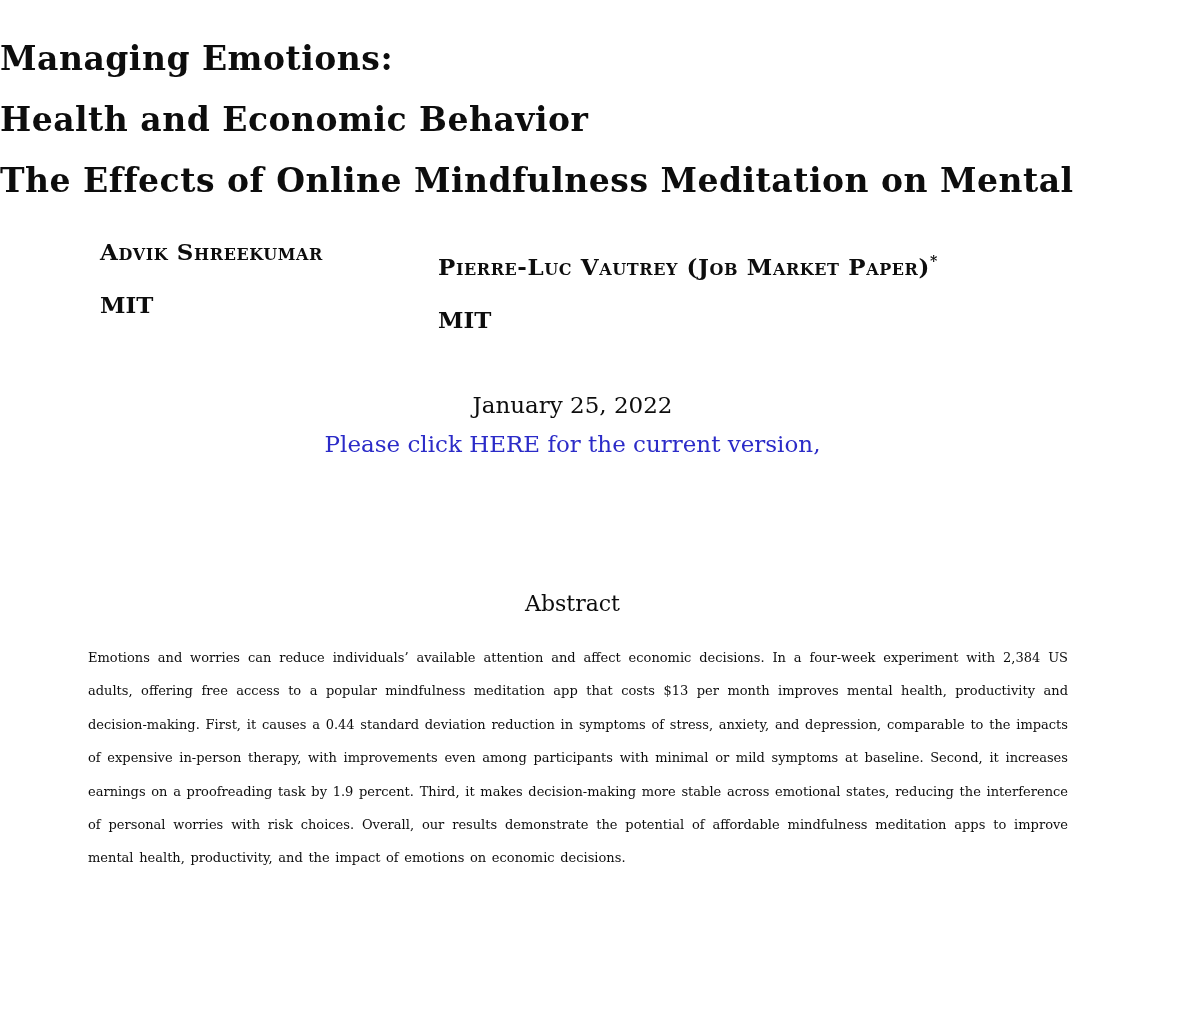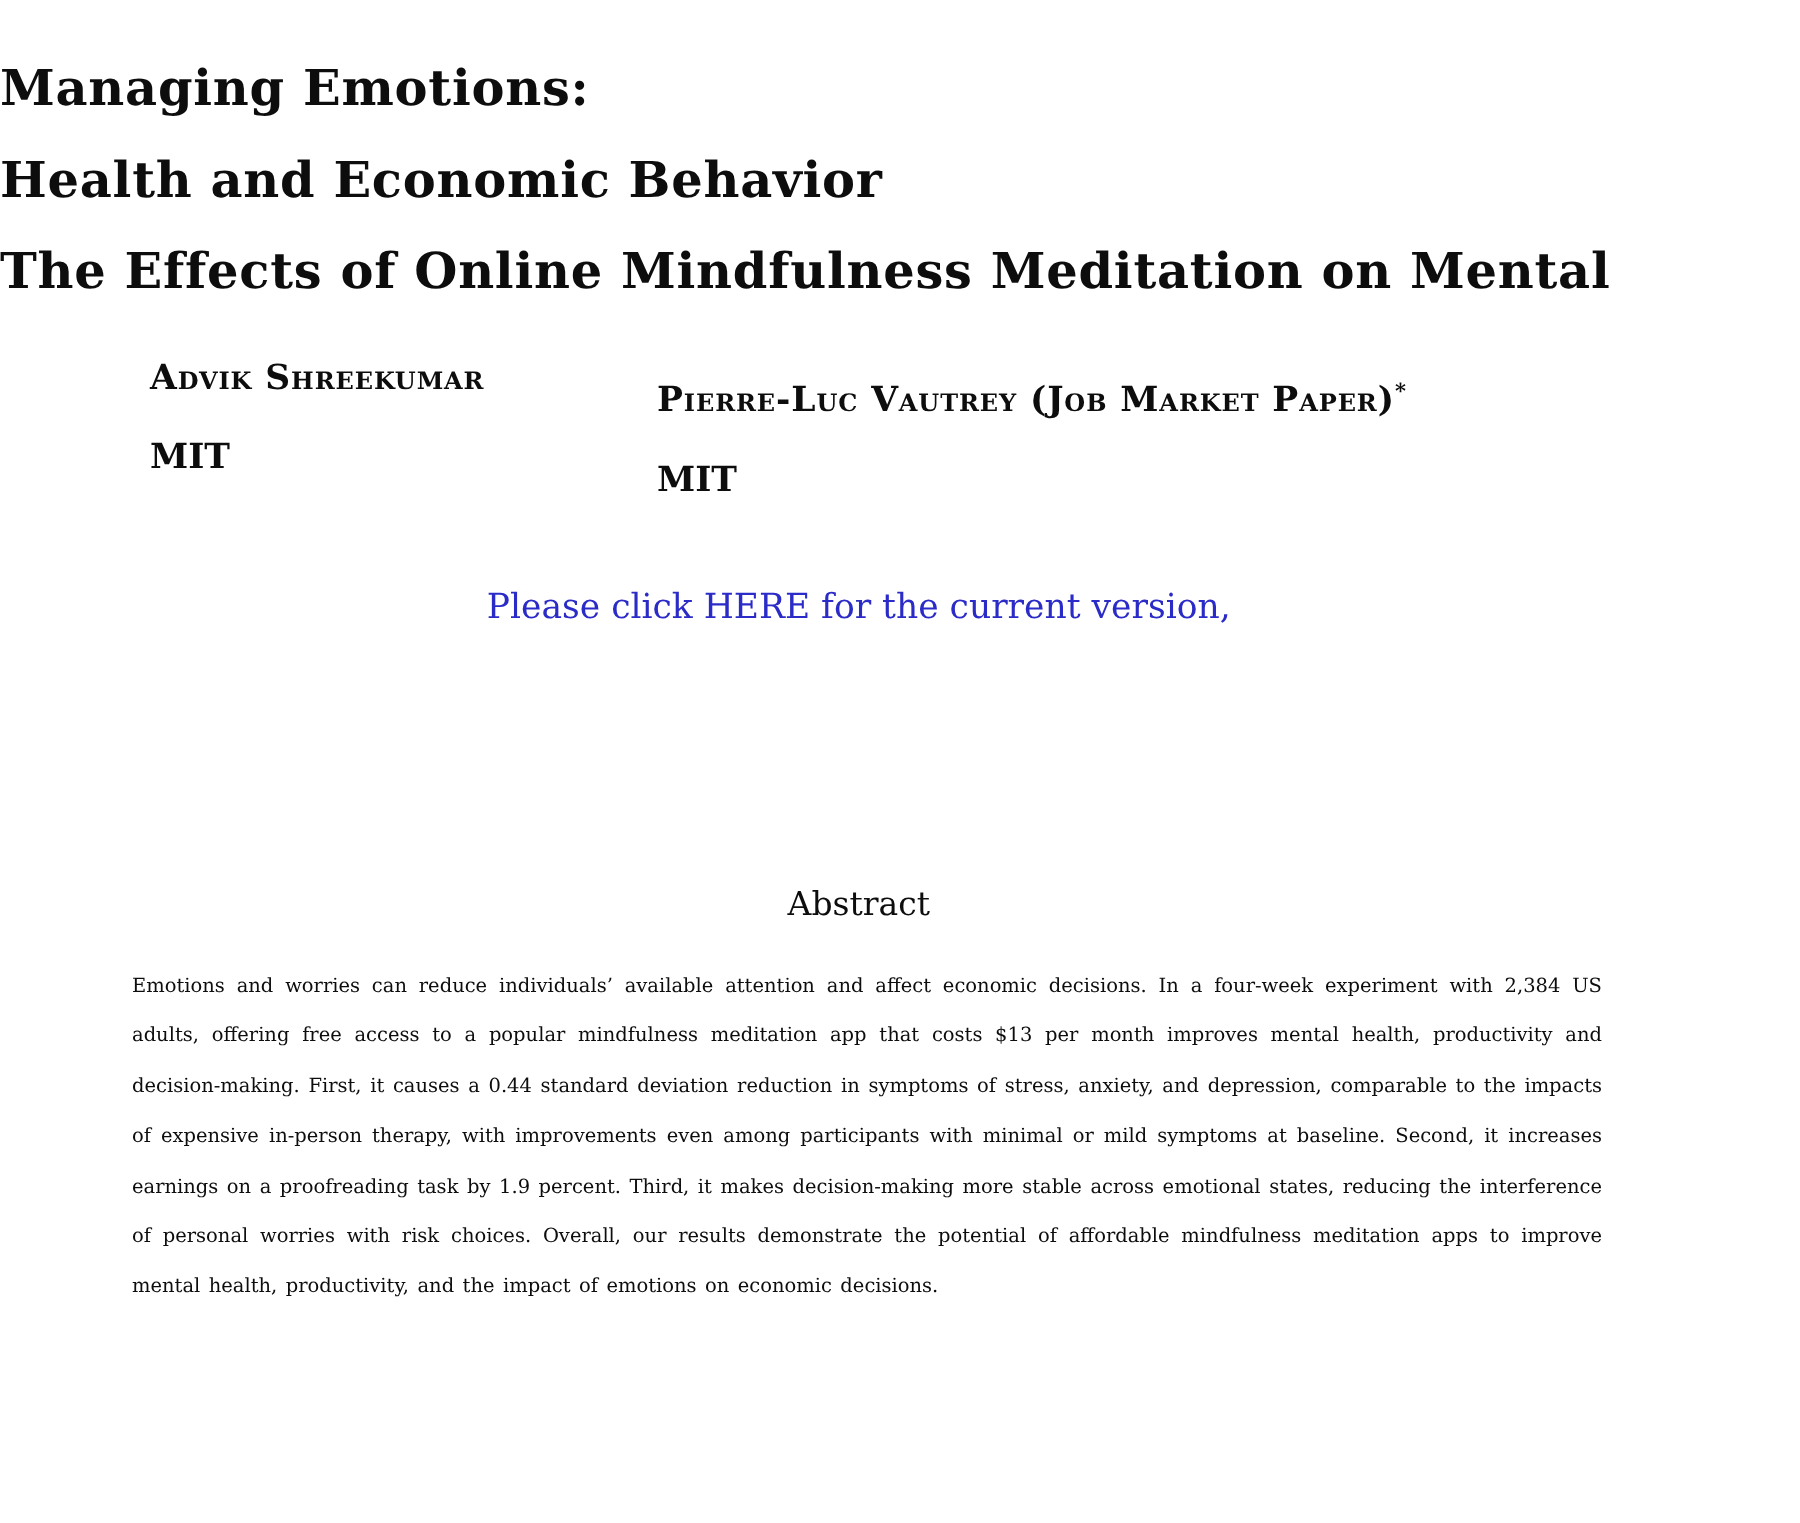--- a/index.html
+++ b/index.html
@@ -88,20 +88,21 @@
     <div class="author-name"><span>Advik Shreekumar</span><sup></sup></div>
     <div class="author-affil">MIT</div>
   </div>
 
   <div class="author-block second">
     <div class="author-name"><span>Pierre-Luc Vautrey (Job Market Paper)</span><sup>*</sup></div>
     <div class="author-affil">MIT</div>
   </div>
 
   <div class="date-block">
+    <div>January 25, 2022</div>
     <div><a class="link">Please click HERE for the current version,</a></div>
   </div>
 
   <div class="abstract-heading">Abstract</div>
 
   <div class="abstract-text">Emotions and worries can reduce individuals’ available attention and affect economic decisions. In a four-week experiment with 2,384 US adults, offering free access to a popular mindfulness meditation app that costs $13 per month improves mental health, productivity and decision-making. First, it causes a 0.44 standard deviation reduction in symptoms of stress, anxiety, and depression, comparable to the impacts of expensive in-person therapy, with improvements even among participants with minimal or mild symptoms at baseline. Second, it increases earnings on a proofreading task by 1.9 percent. Third, it makes decision-making more stable across emotional states, reducing the interference of personal worries with risk choices. Overall, our results demonstrate the potential of affordable mindfulness meditation apps to improve mental health, productivity, and the impact of emotions on economic decisions.</div>
 
 </div>
 
 </body></html>

